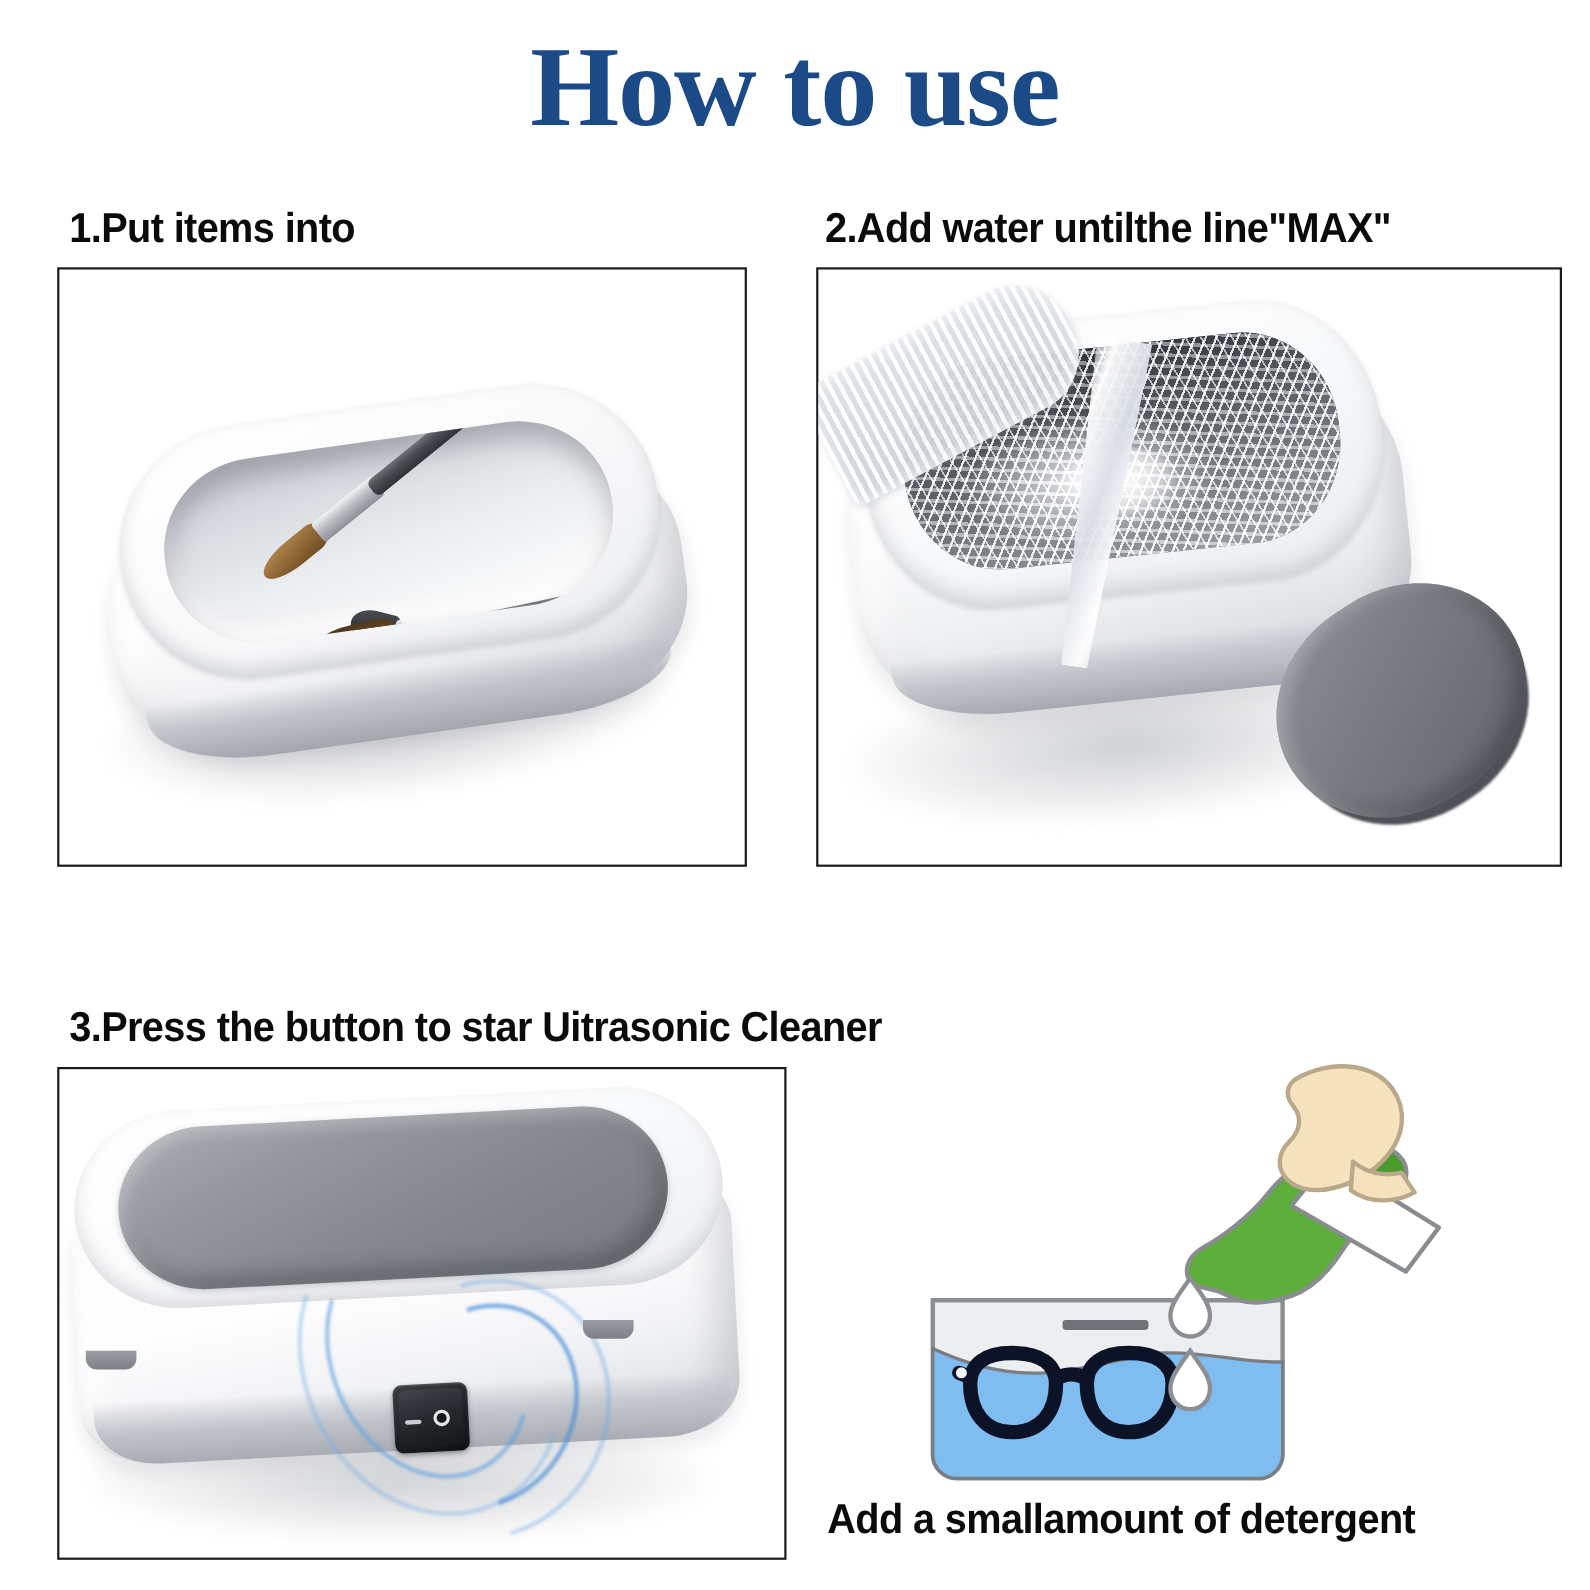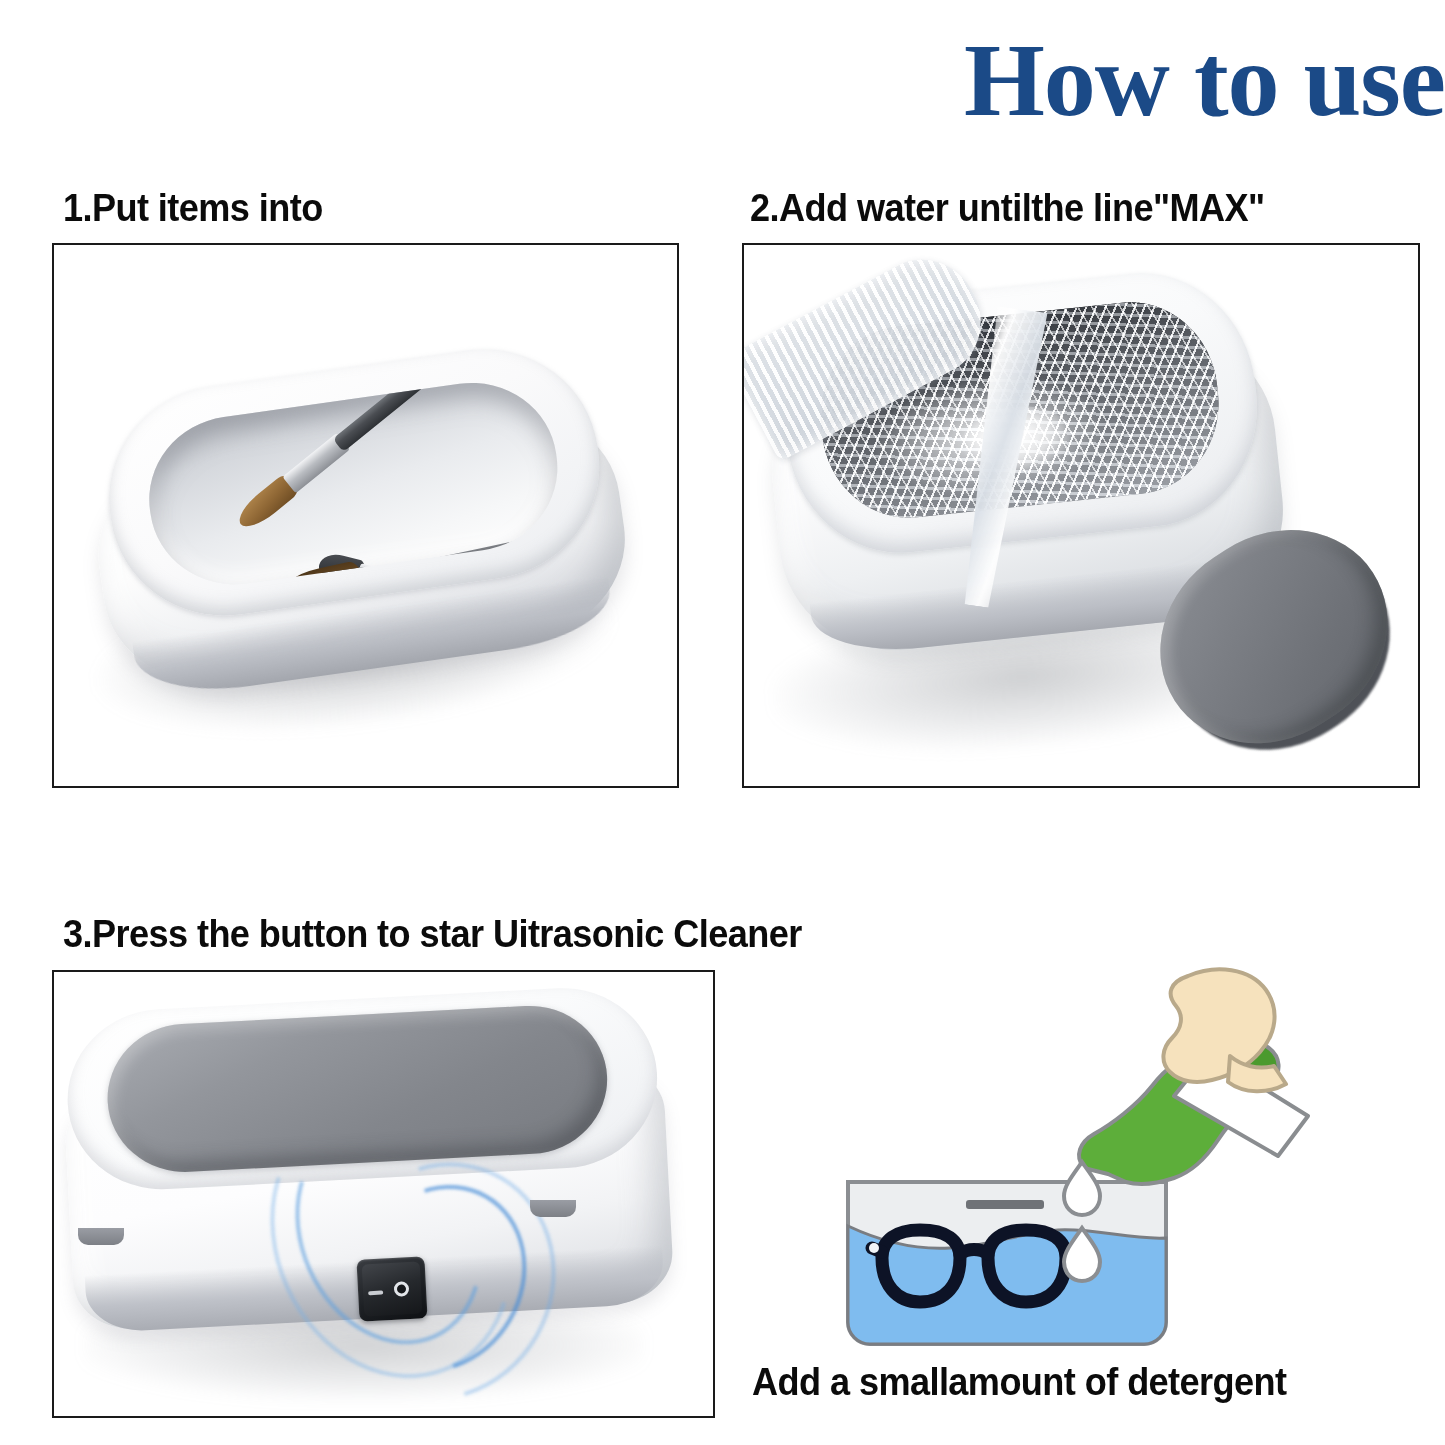--- a/index.html
+++ b/index.html
@@ -14,21 +14,21 @@
     font-family: "Liberation Sans", sans-serif;
     overflow: hidden;
   }
 
   
   #main-title {
     position: absolute;
     top: 22px;
     left: 0;
     width: 1445px;
-    text-align: right;
+    text-align: center;
     font-family: "Liberation Serif", serif;
     font-weight: bold;
     font-size: 104px;
     line-height: 1.12;
     letter-spacing: -1px;
     color: #1b4a87;
     white-space: nowrap;
   }
 
   

